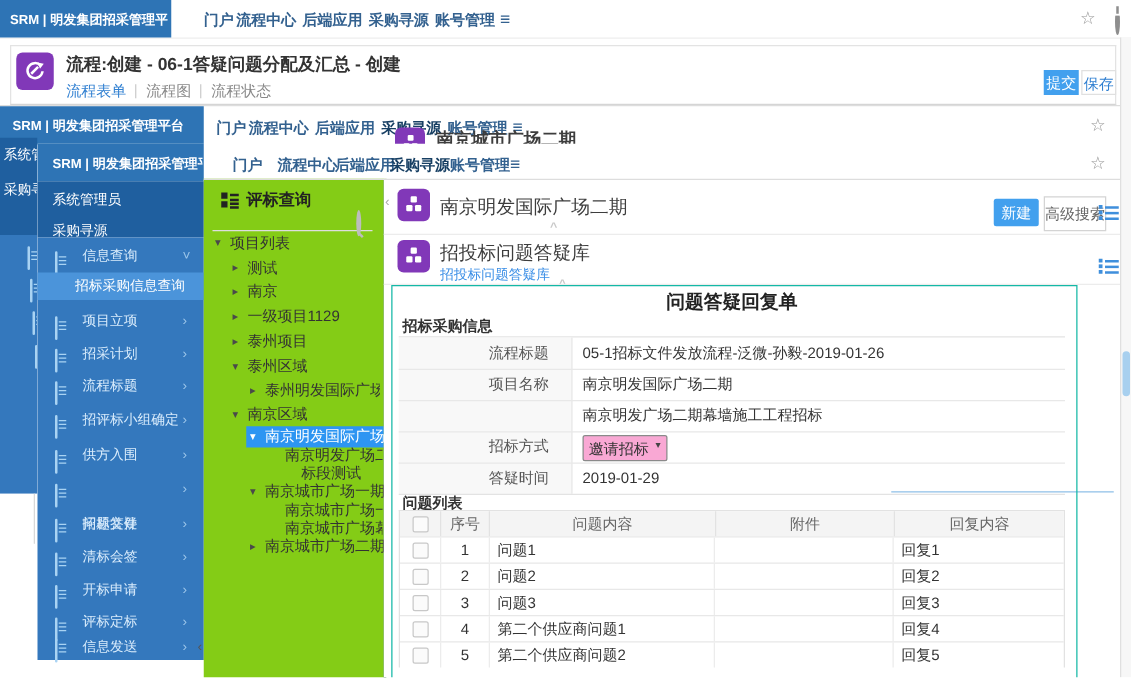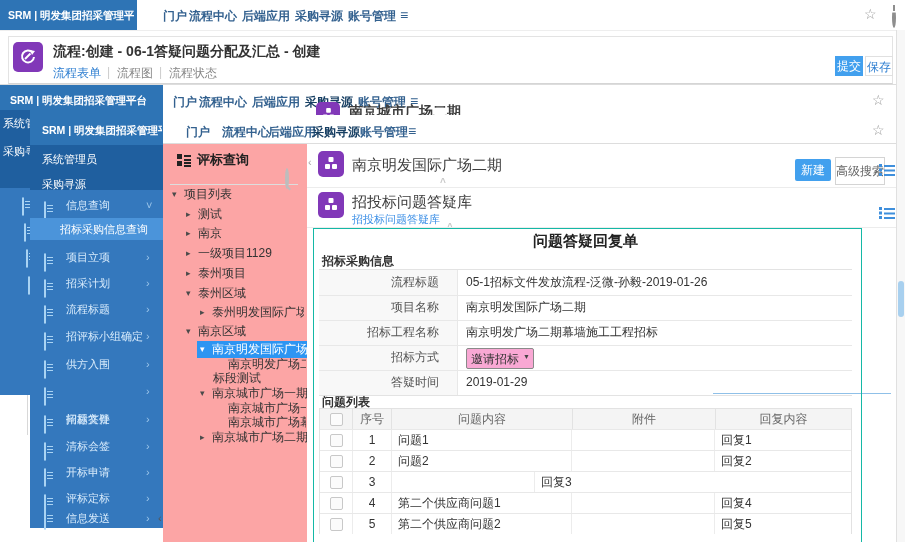--- a/index.html
+++ b/index.html
@@ -177,21 +177,21 @@
       <span class="abs menu-chev" style="left:116px;">›</span>
     </div>
     <div class="abs menu-item" style="left:0;top:363px;width:111px;height:20px;line-height:20px;">
       <span class="abs doc-ic" style="left:14px;top:3px;"></span>
       <span class="abs menu-label" style="left:36px;">信息发送</span>
       <span class="abs menu-chev" style="left:116px;">›</span>
     </div>
   </div>
   <span class="abs" style="left:158px;top:512px;font-size:11px;color:#555;">‹</span>
 
-  <div class="abs" style="left:163px;top:143px;width:144px;height:399px;background:#fca5a5;border-right:2px solid #0c4a6e;border-top:1px solid #ddd;">
+  <div class="abs" style="left:163px;top:143px;width:144px;height:399px;background:#84cc16;border-right:2px solid #0c4a6e;border-top:1px solid #ddd;">
     <span class="abs grid-ic" style="left:14px;top:9px;"></span>
     <span class="abs" style="left:34px;top:7px;font-size:13px;font-weight:bold;color:#222;">评标查询</span>
     <div class="abs" style="left:7px;top:26px;width:128px;height:14px;border-bottom:1px solid #ddd;"></div>
     <span class="abs mag" style="left:122px;top:26px;"></span>
 
     <div class="abs tree-row" style="left:0;top:42px;width:144px;">
       <span class="abs tree-arrow" style="left:9px;">▾</span>
       <span class="abs tree-label" style="left:21px;font-family:Liberation Serif, serif;">项目列表</span>
     </div>
     <div class="abs tree-row" style="left:0;top:62px;width:144px;">
@@ -222,21 +222,21 @@
       <span class="abs tree-arrow" style="left:23px;">▾</span>
       <span class="abs tree-label" style="left:35px;">南京区域</span>
     </div>
     <div class="abs tree-row sel-row" style="left:34px;top:197px;width:110px;">
       <span class="abs tree-arrow" style="left:3px;">▾</span>
       <span class="abs tree-label" style="left:15px;overflow:hidden;max-width:95px;display:inline-block;">南京明发国际广场二期</span>
     </div>
     <div class="abs tree-row" style="left:65px;top:212px;width:79px;">
       <span class="abs tree-label tree-clip" style="left:0;display:inline-block;">南京明发广场二期幕墙施工</span>
     </div>
-    <div class="abs tree-row" style="left:50px;top:226px;width:79px;">
+    <div class="abs tree-row" style="left:78px;top:226px;width:79px;">
       <span class="abs tree-label tree-clip" style="left:0;display:inline-block;">标段测试</span>
     </div>
     <div class="abs tree-row" style="left:0;top:241px;width:144px;">
       <span class="abs tree-arrow" style="left:37px;">▾</span>
       <span class="abs tree-label" style="left:49px;">南京城市广场一期</span>
     </div>
     <div class="abs tree-row" style="left:65px;top:256px;width:79px;">
       <span class="abs tree-label tree-clip" style="left:0;display:inline-block;">南京城市广场一期幕墙施工</span>
     </div>
     <div class="abs tree-row" style="left:65px;top:270px;width:79px;">
@@ -293,21 +293,20 @@
       <div class="abs" style="left:8px;top:24px;font-size:12px;font-weight:bold;color:#333;">招标采购信息</div>
 
       <div class="abs" style="left:5px;top:40px;width:533px;height:125px;border-top:1px solid #e3e3e3;">
         <div class="abs" style="left:0;top:0;width:138px;height:125px;background:#f8f8f8;border-right:1px solid #e8e8e8;"></div>
         <div class="abs fcell" style="left:0;top:0;width:120px;text-align:right;color:#555;">流程标题</div>
         <div class="abs fcell" style="left:147px;top:0;color:#333;">05-1招标文件发放流程-泛微-孙毅-2019-01-26</div>
         <div class="abs hline" style="left:0;top:25px;width:533px;background:#e8e8e8;"></div>
         <div class="abs fcell" style="left:0;top:25px;width:120px;text-align:right;color:#555;">项目名称</div>
         <div class="abs fcell" style="left:147px;top:25px;color:#333;">南京明发国际广场二期</div>
         <div class="abs hline" style="left:0;top:50px;width:533px;background:#e8e8e8;"></div>
-        <div class="abs fcell" style="left:0;top:50px;width:120px;text-align:right;color:#555;">招标工程名称</div>
         <div class="abs fcell" style="left:147px;top:50px;color:#333;">南京明发广场二期幕墙施工工程招标</div>
         <div class="abs hline" style="left:0;top:75px;width:533px;background:#e8e8e8;"></div>
         <div class="abs fcell" style="left:0;top:75px;width:120px;text-align:right;color:#555;">招标方式</div>
         <div class="abs" style="left:147px;top:78px;width:66px;height:19px;border:1px solid #8a8a8a;border-radius:2px;background:#f9a8d4;cursor:pointer;">
           <span class="abs" style="left:4px;top:2px;font-size:12px;color:#333;">邀请招标</span>
           <span class="abs" style="right:3px;top:4px;font-size:7px;color:#444;">▼</span>
         </div>
         <div class="abs hline" style="left:0;top:100px;width:533px;background:#e8e8e8;"></div>
         <div class="abs fcell" style="left:0;top:100px;width:120px;text-align:right;color:#555;">答疑时间</div>
         <div class="abs fcell" style="left:147px;top:100px;color:#333;">2019-01-29</div>
@@ -342,20 +341,21 @@
           <div class="tdc" style="width:38px;text-align:center;">2</div>
           <div class="tdc" style="width:180px;padding-left:6px;box-sizing:border-box;">问题2</div>
           <div class="tdc" style="width:142px;"></div>
           <div class="tdc" style="flex:1;border-right:none;padding-left:6px;box-sizing:border-box;">回复2</div>
         </div>
         <div style="display:flex;height:20px;border-top:1px solid #e8e8e8;">
           <div class="tdc" style="width:32px;display:flex;align-items:center;justify-content:center;">
               <span class="cb"></span>
             </div>
           <div class="tdc" style="width:38px;text-align:center;">3</div>
+          <div class="tdc" style="width:180px;padding-left:6px;box-sizing:border-box;">问题3</div>
           <div class="tdc" style="width:142px;"></div>
           <div class="tdc" style="flex:1;border-right:none;padding-left:6px;box-sizing:border-box;">回复3</div>
         </div>
         <div style="display:flex;height:20px;border-top:1px solid #e8e8e8;">
           <div class="tdc" style="width:32px;display:flex;align-items:center;justify-content:center;">
               <span class="cb"></span>
             </div>
           <div class="tdc" style="width:38px;text-align:center;">4</div>
           <div class="tdc" style="width:180px;padding-left:6px;box-sizing:border-box;">第二个供应商问题1</div>
           <div class="tdc" style="width:142px;"></div>

